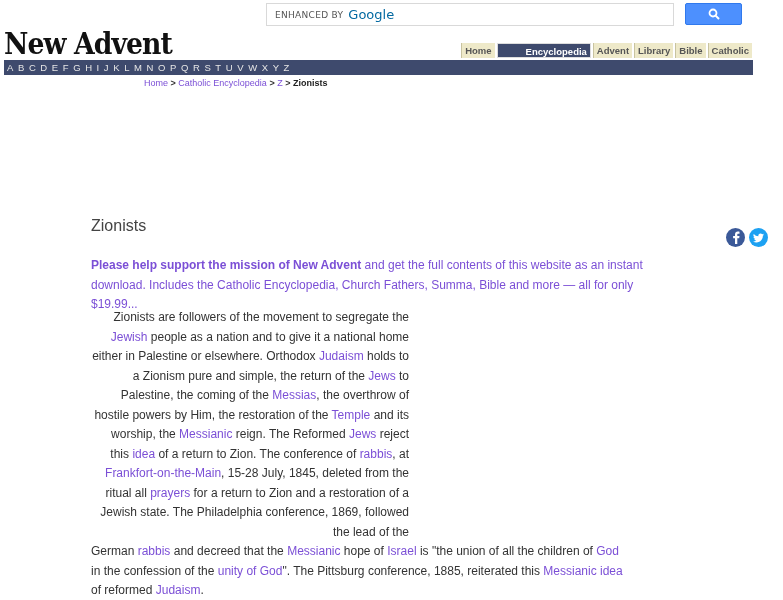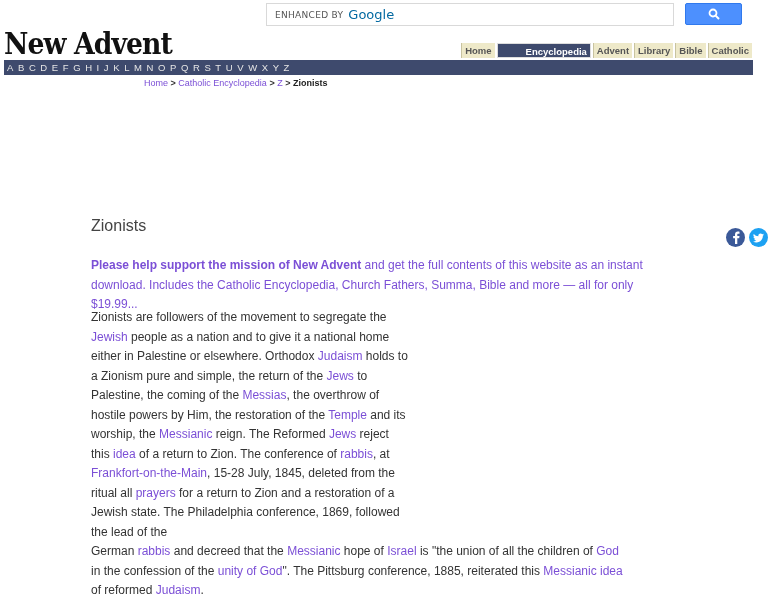--- a/index.html
+++ b/index.html
@@ -54,21 +54,21 @@
   .promo {
     position: absolute; left: 91px; top: 256px; width: 590px;
     font-size: 12px; line-height: 19.5px; color: #7b4fd6; 
   }
   .promo b { font-weight: bold; }
 
   .article {
     position: absolute; left: 91px; top: 308px; width: 540px;
     font-size: 12px; line-height: 19.5px; color: #333;
   }
-  .article .narrow { width: 318px; }
+  .article .narrow { width: 318px; text-align: right; }
   .article a { color: #7b4fd6; text-decoration: none; cursor: pointer; }
 </style>
 </head>
 <body>
 
 <div class="search-box">
   <span class="enh">ENHANCED BY</span>
   <span class="goog">Google</span>
 </div>
 <div class="search-btn">

